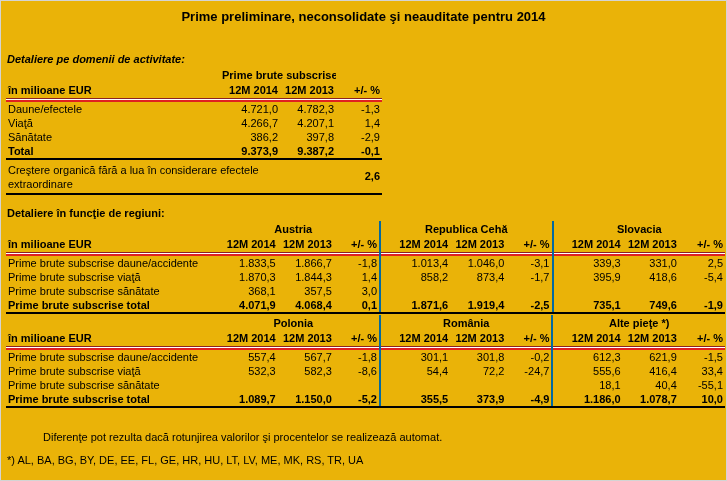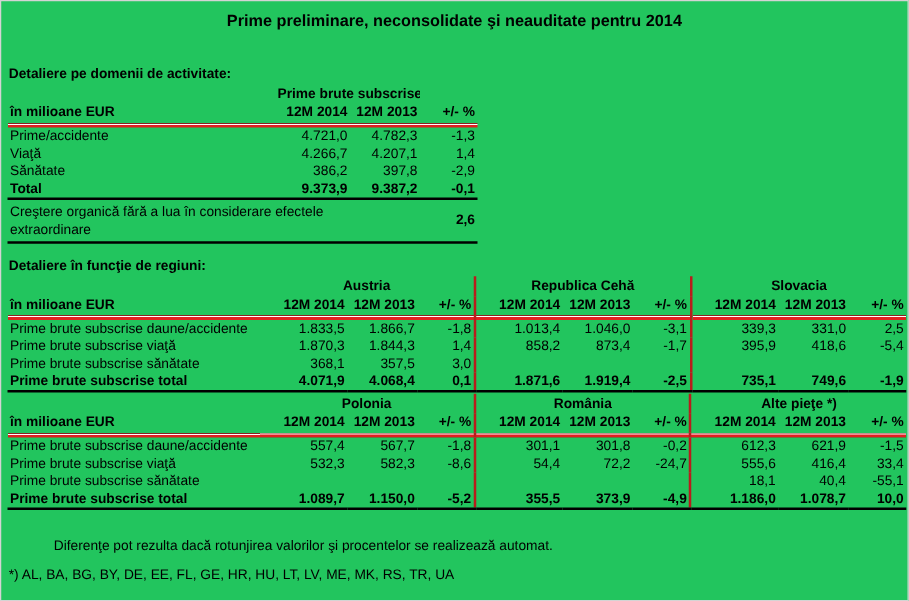--- a/index.html
+++ b/index.html
@@ -1,40 +1,40 @@
 <!DOCTYPE html>
 <html><head>
 <meta charset="utf-8">
 <style>
   html,body{margin:0;padding:0;background:#fff;}
   .page{
     position:relative;width:727px;height:481px;box-sizing:border-box;
-    background:#22c55e;border:1px solid #d4d4d4;overflow:hidden;
+    background:#eab308;border:1px solid #d4d4d4;overflow:hidden;
     font-family:"Liberation Sans",sans-serif;color:#000;
   }
   .title{font-size:13px;font-weight:bold;text-align:center;margin-top:8px;}
   .section-label{font-size:11px;font-weight:bold;margin-left:6px;}
-  #s1-label{margin-top:29px;}
+  #s1-label{margin-top:29px;font-style:italic;}
   #s2-label{margin-top:12px;}
 
   table{border-collapse:collapse;table-layout:fixed;margin-left:5px;}
   table.t1{width:376px;margin-top:3px;}
   table.rt{width:719px;margin-top:2px;}
   #table-regions-2{margin-top:1px;}
 
   td{font-size:11px;height:14px;line-height:13px;padding:0 2px;white-space:nowrap;overflow:hidden;vertical-align:middle;}
   .hrow td{height:15px;}
   .rname-row td{height:16px;}
   .num{text-align:right;}
   .center{text-align:center;}
   .bold{font-weight:bold;}
   .lbl{text-align:left;}
   .rule-row td{height:4px;padding:0;line-height:0;
     background:linear-gradient(to bottom,#8b2222 0,#8b2222 1px,#ffffff 1px,#ffffff 2px,#e02020 2px,#e02020 4px);}
-  .sep{border-left:2px solid #b91c1c;}
+  .sep{border-left:2px solid #0369a1;}
   .total-row td{border-bottom:2px solid #000;font-weight:bold;}
   .organic-row td{border-top:2px solid #000;border-bottom:2px solid #000;height:33px;}
   .organic-label{white-space:normal;}
   .organic-label .wrapbox{width:252px;white-space:normal;line-height:14px;}
 
   .note{font-size:11px;margin:23px 0 0 6px;padding-left:36px;}
   .countries{font-size:11px;margin:11px 0 0 6px;}
 </style>
 </head>
 <body>
@@ -63,21 +63,21 @@
         <td class="bold num">12M 2014</td>
         <td class="bold num">12M 2013</td>
         <td class="bold num">+/- %</td>
       </tr>
       <tr class="rule-row">
         <td colspan="4"></td>
       </tr>
     </thead>
     <tbody id="t1-body">
         <tr class="">
-          <td class="lbl">Prime/accidente</td>
+          <td class="lbl">Daune/efectele</td>
           <td class="num">4.721,0</td>
           <td class="num">4.782,3</td>
           <td class="num">-1,3</td>
         </tr>
         <tr class="">
           <td class="lbl">Viaţă</td>
           <td class="num">4.266,7</td>
           <td class="num">4.207,1</td>
           <td class="num">1,4</td>
         </tr>

